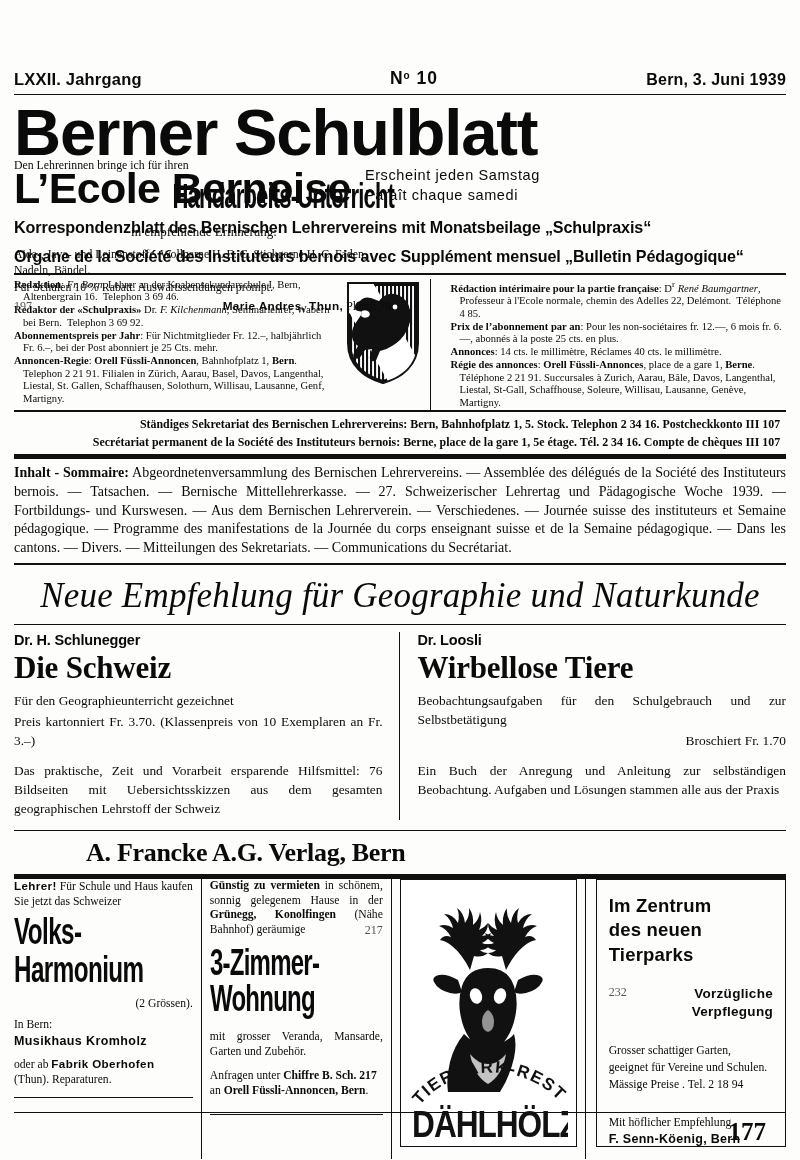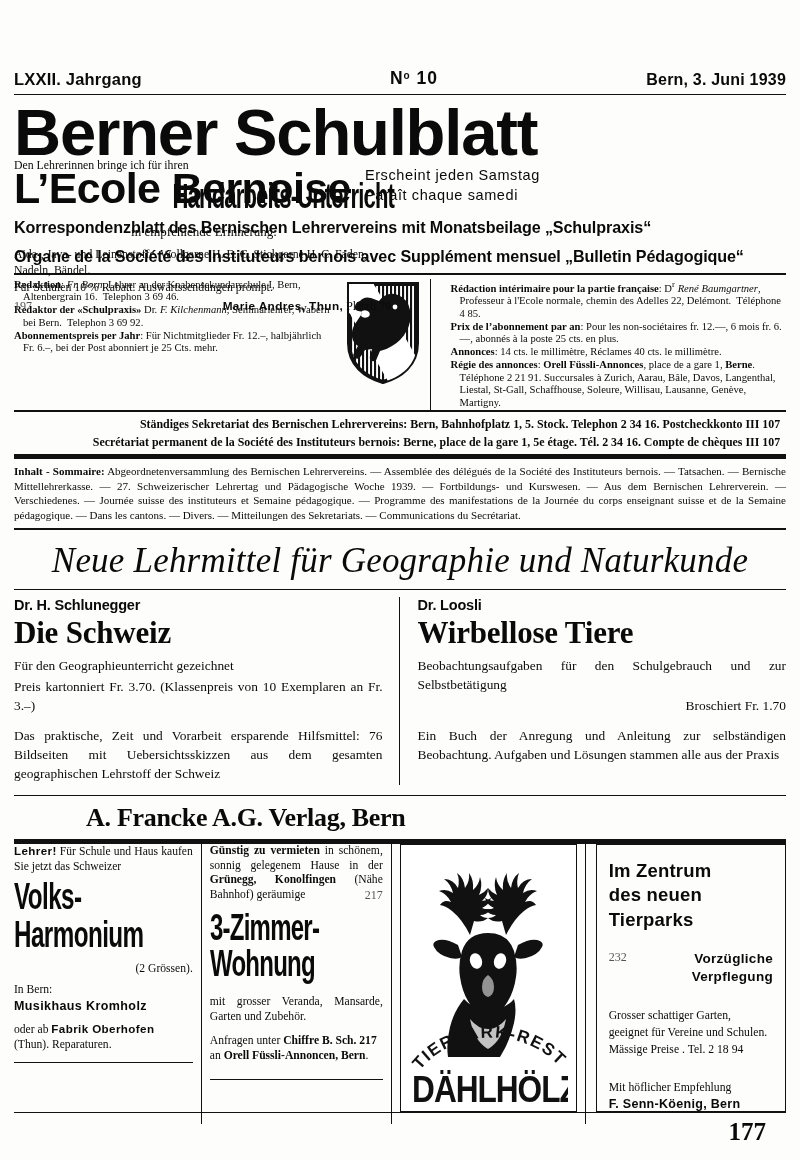--- a/index.html
+++ b/index.html
@@ -49,21 +49,21 @@
   .band p{margin:0 0 .5px 0;text-indent:-9px;padding-left:9px;}
   .band b{font-weight:bold;}
   .band i{font-style:italic;}
 
   
   .secretariat{font-family:"Liberation Serif",serif;font-weight:bold;
                font-size:12.1px;line-height:1.5;padding:3px 0 3px 0;text-align:right;}
   .secretariat div{white-space:nowrap;transform:scaleX(.985);}
 
   
-  .inhalt{font-size:11px;line-height:1.35;text-align:justify;padding:5px 0 5px 0;}
+  .inhalt{font-size:14px;line-height:1.35;text-align:justify;padding:5px 0 5px 0;}
   .inhalt b{font-weight:bold;}
 
   
   .banner{font-family:"Liberation Serif",serif;font-style:italic;
           font-size:35px;line-height:1.1;text-align:center;padding:12px 0 8px 0;
           letter-spacing:.2px;white-space:nowrap;}
 
   
   .books{display:flex;padding-top:7px;padding-bottom:4px;}
   .book{flex:1;}
@@ -152,20 +152,21 @@
     </div>
   </div>
   <div class="sub">Korrespondenzblatt des Bernischen Lehrervereins mit Monatsbeilage „Schulpraxis“</div>
   <div class="sub">Organe de la Société des Instituteurs bernois avec Supplément mensuel „Bulletin Pédagogique“</div>
 
   <div class="band">
     <div class="col colL">
       <p><b>Redaktion</b><span>: </span><i>Fr. Born</i>, Lehrer an der Knabensekundarschule I, Bern, Altenbergrain 16.&nbsp; Telephon 3 69 46.</p>
       <p><b>Redaktor der «Schulpraxis»</b> Dr. <i>F. Kilchenmann</i>, Seminarlehrer, Wabern bei Bern.&nbsp; Telephon 3 69 92.</p>
       <p><b>Abonnementspreis per Jahr</b><span>: </span><span>Für Nichtmitglieder Fr. 12.–, halbjährlich Fr. 6.–, bei der Post abonniert je 25 Cts. mehr.</span></p>
+      <p><b>Annoncen-Regie</b>: <b>Orell Füssli-Annoncen</b>, Bahnhofplatz 1, <b>Bern</b>. Telephon 2 21 91. Filialen in Zürich, Aarau, Basel, Davos, Langenthal, Liestal, St. Gallen, Schaffhausen, Solothurn, Willisau, Lausanne, Genf, Martigny.</p>
     </div>
 
     <div class="crest">
       <svg width="74" height="104" viewBox="0 0 74 104">
         <defs>
           <clipPath id="shieldclip">
             <path d="M3 3 H71 V62 C71 84 55 96 37 101 C19 96 3 84 3 62 Z"></path>
           </clipPath>
           <pattern id="hatch" width="4" height="4" patternUnits="userSpaceOnUse">
             <rect width="2.1" height="4" fill="#111"></rect>
@@ -199,21 +200,21 @@
     <div>Secrétariat permanent de la Société des Instituteurs bernois: Berne, place de la gare 1, 5e étage. Tél. 2 34 16. Compte de chèques III 107</div>
   </div>
   <div class="rule-thick"></div>
 
   <div class="inhalt">
     <b>Inhalt - Sommaire:</b>
     <span>Abgeordnetenversammlung des Bernischen Lehrervereins. — Assemblée des délégués de la Société des Instituteurs bernois. — Tatsachen. — Bernische Mittellehrerkasse. — 27. Schweizerischer Lehrertag und Pädagogische Woche 1939. — Fortbildungs- und Kurswesen. — Aus dem Bernischen Lehrerverein. — Verschiedenes. — Journée suisse des instituteurs et Semaine pédagogique. — Programme des manifestations de la Journée du corps enseignant suisse et de la Semaine pédagogique. — Dans les cantons. — Divers. — Mitteilungen des Sekretariats. — Communications du Secrétariat.</span>
   </div>
   <div class="rule-med"></div>
 
-  <div class="banner">Neue Lehrmittel für Geographie und Naturkunde</div>
+  <div class="banner">Neue Empfehlung für Geographie und Naturkunde</div>
   <div class="rule-hair"></div>
 
   <div class="books">
     <div class="book bookL">
       <div class="author">Dr. H. Schlunegger</div>
       <div class="booktitle">Die Schweiz</div>
       <p>Für den Geographieunterricht gezeichnet</p>
       <p>Preis kartonniert Fr. 3.70. (Klassenpreis von 10 Exemplaren an Fr. 3.–)</p>
       <p class="gap">Das praktische, Zeit und Vorarbeit ersparende Hilfsmittel: 76 Bildseiten mit Uebersichtsskizzen aus dem gesamten geographischen Lehrstoff der Schweiz</p>
     </div>

